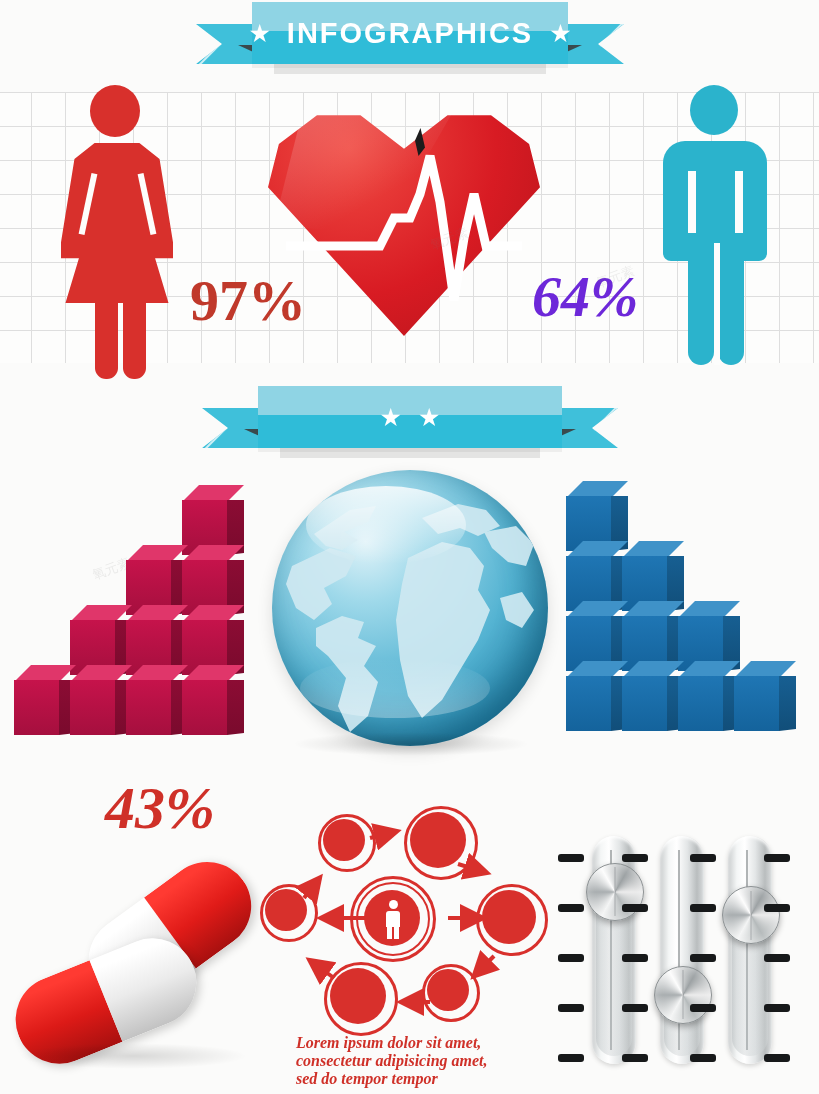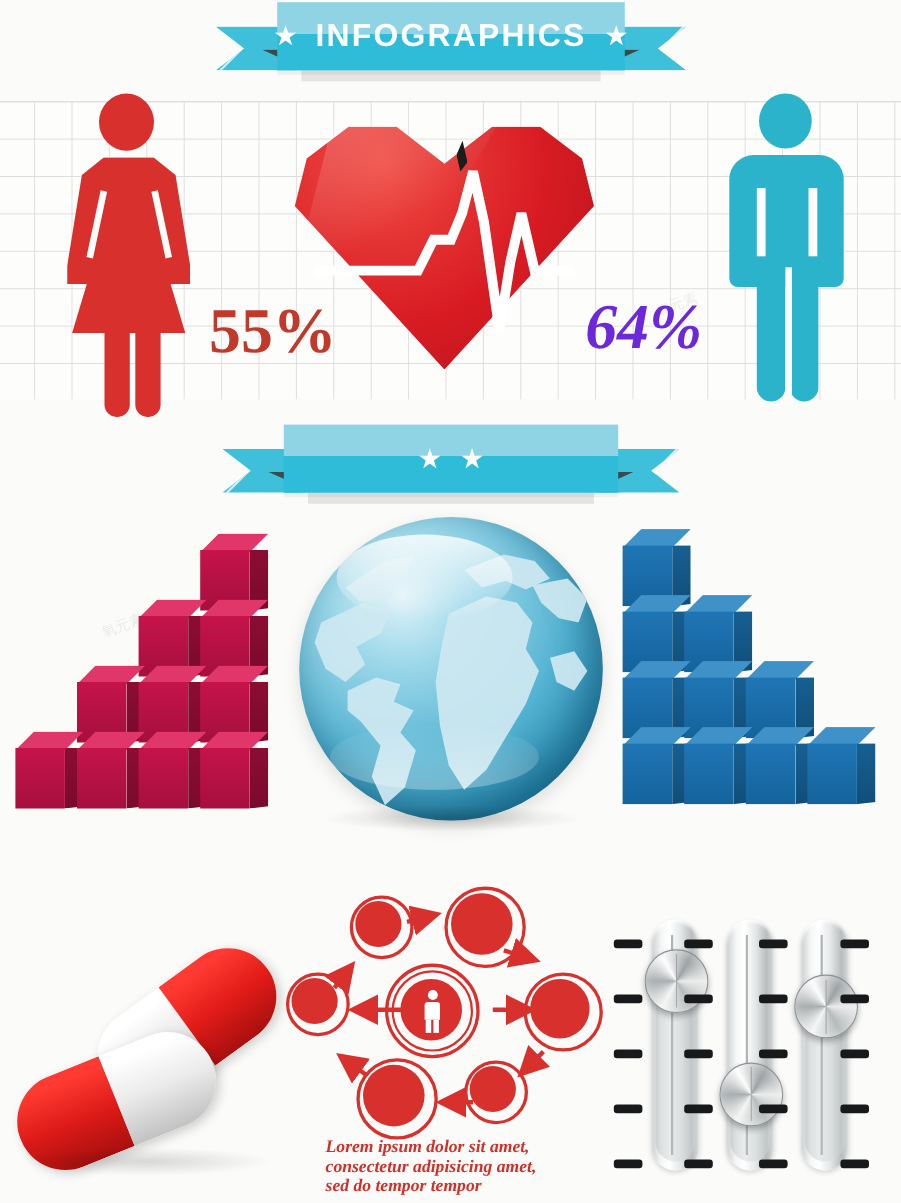--- a/index.html
+++ b/index.html
@@ -205,21 +205,21 @@
   </div>
 
   <div class="person" id="female">
     <div class="pc-head"></div>
     <div class="torso"></div>
     <div class="gap-l"></div>
     <div class="gap-r"></div>
     <div class="leg l"></div>
     <div class="leg r"></div>
   </div>
-  <div class="pct" id="pct-female">55%</div>
+  <div class="pct" id="pct-female">97%</div>
 
   <div id="heart">
     <div class="core"></div>
     <div class="gloss"></div>
     <div class="notch"></div>
     <svg class="ecg" width="272" height="240" viewBox="0 0 272 240">
       <polyline points="18,150 92,150 112,150 126,122 142,122 152,98 162,60 172,106 186,204 196,142 206,98 218,150 236,150 254,150" fill="none" stroke="#ffffff" stroke-width="9" stroke-linejoin="miter" stroke-linecap="butt"></polyline>
     </svg>
   </div>
 
@@ -369,20 +369,21 @@
         <div class="front"></div>
         <div class="side"></div>
       </div>
       <div class="cube blue" style="left: 168px; top: 139px; z-index: 103;">
         <div class="top"></div>
         <div class="front"></div>
         <div class="side"></div>
       </div>
     </div>
 
+  <div class="pct" id="pct-pill">43%</div>
   <div id="pills">
     <div class="capsule" id="cap-a">
       <div class="half h1"></div>
       <div class="half h2"></div>
     </div>
     <div class="capsule" id="cap-b">
       <div class="half h1"></div>
       <div class="half h2"></div>
     </div>
     <div class="pshadow"></div>

